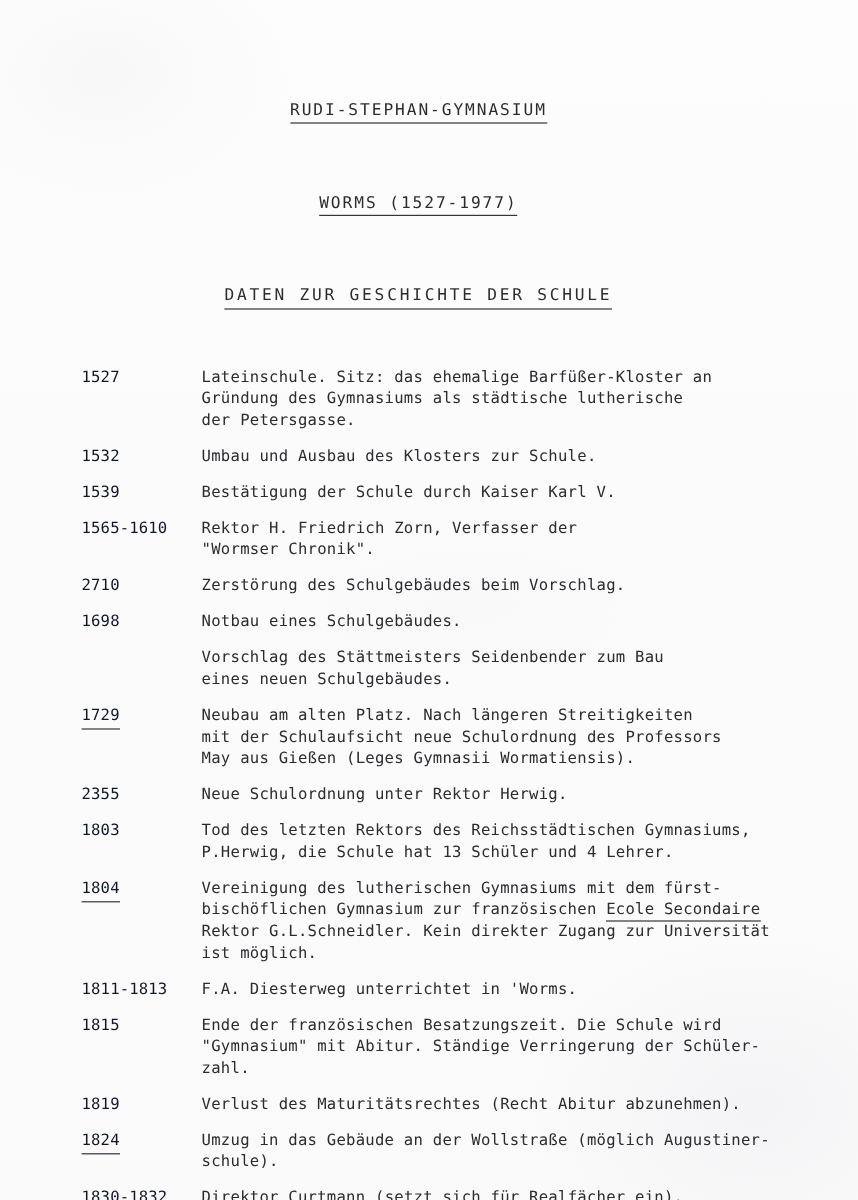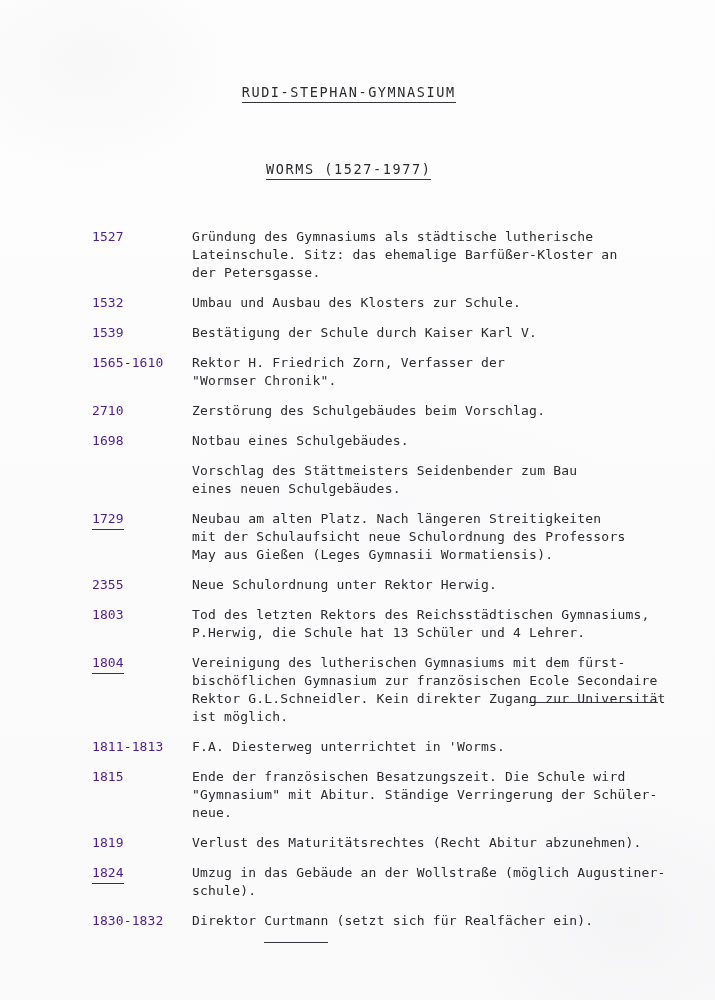--- a/index.html
+++ b/index.html
@@ -68,64 +68,66 @@
     align-items: flex-start;
     margin-bottom: 12px;
   }
   .entry-date {
     flex: 0 0 100px;
     width: 100px;
     font-size: 13px;
     line-height: 18px;
     letter-spacing: 0.1px;
     white-space: nowrap;
-    color: #4c1d95;
-    margin-left: 24px;
+    color: #0f172a;
   }
   .entry-date .u {
     border-bottom: 1.2px solid #35353b;
     padding-bottom: 1px;
     display: inline-block;
   }
   .entry-body {
     flex: 1 1 auto;
     font-size: 13px;
     line-height: 18px;
     letter-spacing: 0.2px;
     color: #2b2b30;
   }
   .entry-body .line { white-space: pre; }
   .entry-body .line .u {
     border-bottom: 1.1px solid #35353b;
-    padding-bottom: 14px;
+    padding-bottom: 1px;
   }
   .entry.no-date .entry-date { visibility: hidden; }
 </style>
 </head>
 <body>
 
 <div class="paper-grain"></div>
 
 <div class="sheet">
 
   <div class="titles">
     <div class="title-line title-main">
       <span class="u">RUDI-STEPHAN-GYMNASIUM</span>
     </div>
     <div class="title-line title-sub">
       <span class="u">WORMS (1527-1977)</span>
     </div>
+    <div class="title-line title-third">
+      <span class="u">DATEN ZUR GESCHICHTE DER SCHULE</span>
+    </div>
   </div>
 
   <div class="entries">
       <div class="entry">
         <div class="entry-date"><span>1527</span></div>
         <div class="entry-body">
+          <div class="line">Lateinschule. Sitz: das ehemalige Barfüßer-Kloster an</div>
           <div class="line">Gründung des Gymnasiums als städtische lutherische</div>
-          <div class="line">Lateinschule. Sitz: das ehemalige Barfüßer-Kloster an</div>
           <div class="line">der Petersgasse.</div>
         </div>
       </div>
       <div class="entry">
         <div class="entry-date"><span>1532</span></div>
         <div class="entry-body">
           <div class="line">Umbau und Ausbau des Klosters zur Schule.</div>
         </div>
       </div>
       <div class="entry">
@@ -194,21 +196,21 @@
         <div class="entry-date"><span>1811-1813</span></div>
         <div class="entry-body">
           <div class="line">F.A. Diesterweg unterrichtet in 'Worms.</div>
         </div>
       </div>
       <div class="entry">
         <div class="entry-date"><span>1815</span></div>
         <div class="entry-body">
           <div class="line">Ende der französischen Besatzungszeit. Die Schule wird</div>
           <div class="line">"Gymnasium" mit Abitur. Ständige Verringerung der Schüler-</div>
-          <div class="line">neue.</div>
+          <div class="line">zahl.</div>
         </div>
       </div>
       <div class="entry">
         <div class="entry-date"><span>1819</span></div>
         <div class="entry-body">
           <div class="line">Verlust des Maturitätsrechtes (Recht Abitur abzunehmen).</div>
         </div>
       </div>
       <div class="entry">
         <div class="entry-date"><span class="u">1824</span></div>

